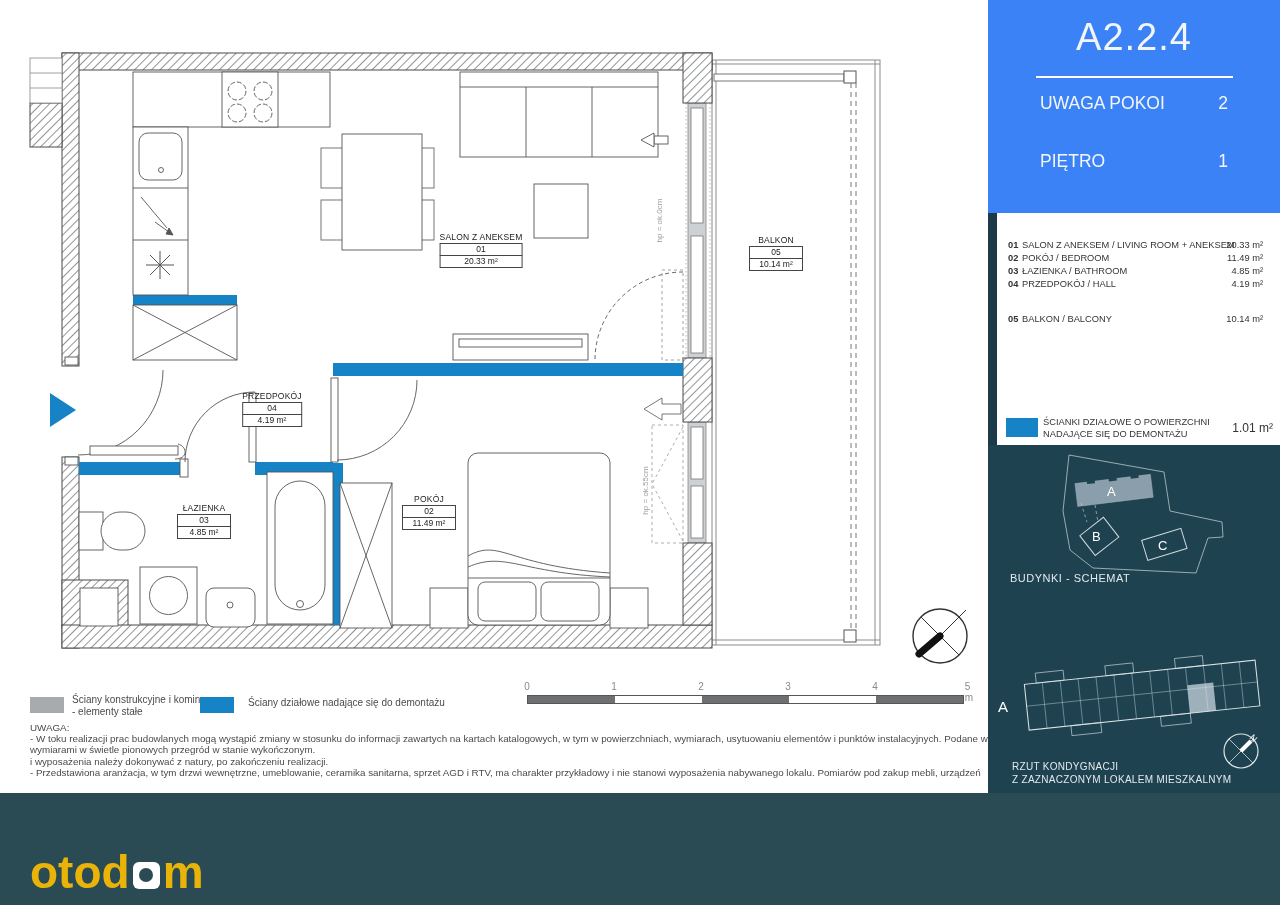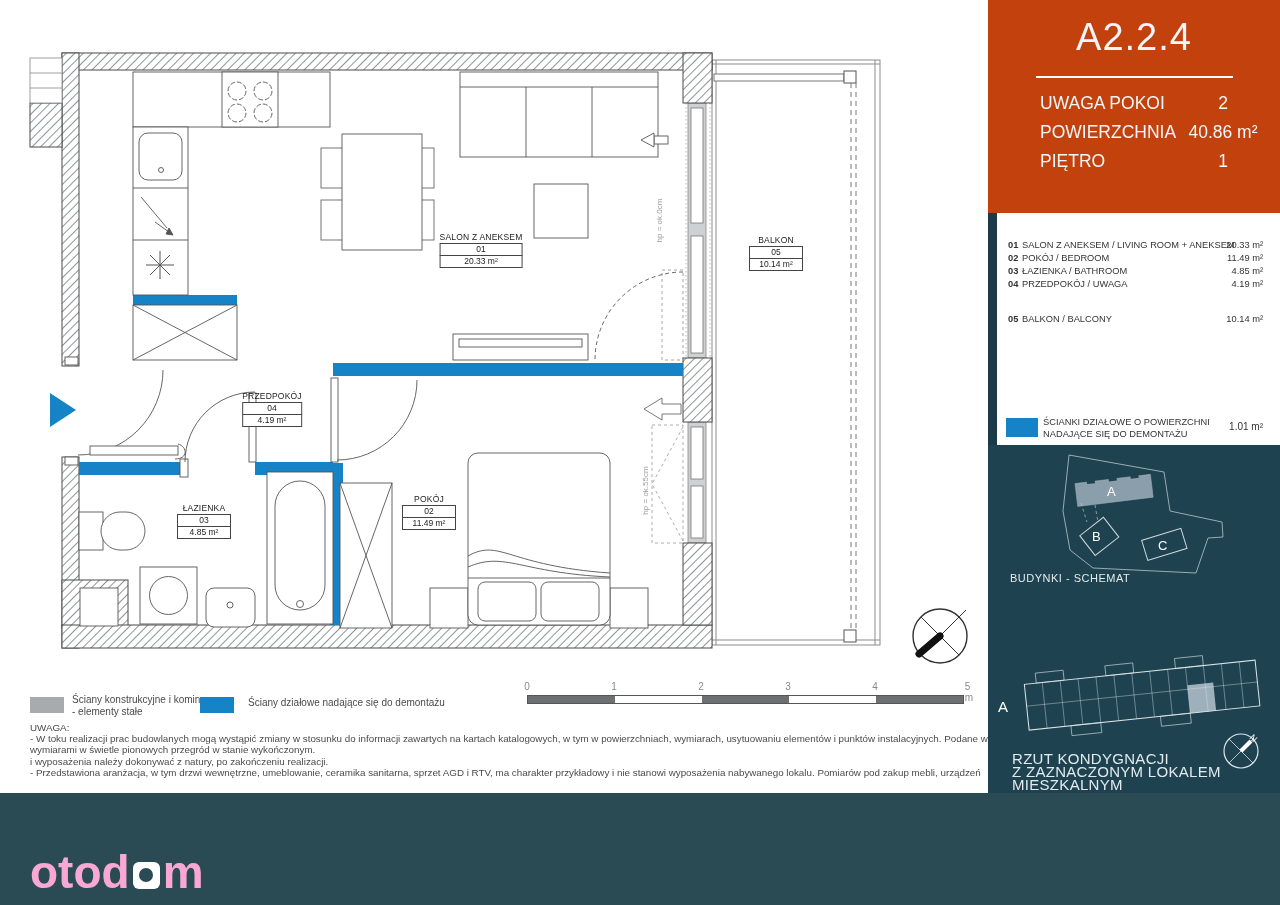--- a/index.html
+++ b/index.html
@@ -23,43 +23,43 @@
   #scalebar{position:absolute;left:527px;top:681px;width:450px;height:28px;}
   .sb-num{position:absolute;top:0;font-size:10px;color:#8a8a8a;transform:translateX(-50%);}
   #sb-bar{position:absolute;left:0;top:14px;width:435px;height:7px;border:1px solid #555;display:flex;}
   #sb-bar div{width:87px;height:7px;}
   .sb-dark{background:#6e6f71;} .sb-light{background:#ffffff;}
   
   #notes{position:absolute;left:30px;top:722px;width:950px;font-size:9.8px;
          color:#4a4a4a;line-height:11.2px;}
   
   .panel{position:absolute;left:988px;width:292px;}
-  #hdr{top:0;height:213px;background:#c2410c;color:#f2f6f8;}
+  #hdr{top:0;height:213px;background:#3b82f6;color:#f2f6f8;}
   #hdr .title{margin-top:16px;text-align:center;font-size:38px;letter-spacing:1px;font-weight:400;}
   #hdr .rule{position:absolute;left:48px;top:76px;width:197px;height:2px;background:#fff;}
   .stat{position:absolute;left:52px;right:18px;height:22px;font-size:17.5px;font-weight:400;}
   .stat .sl{position:absolute;left:0;top:0;}
   .stat .sv{position:absolute;left:130px;width:106px;text-align:center;top:0;}
   #rooms-legend{top:213px;height:232px;background:#fff;color:#333;}
   #rooms-legend .bar{position:absolute;left:0;top:0;width:9px;height:232px;background:#1d3a48;}
   .rrow{position:absolute;left:20px;right:17px;height:13px;font-size:9.3px;white-space:nowrap;}
   .rrow .n{position:absolute;left:0;font-weight:bold;}
   .rrow .t{position:absolute;left:14px;}
   .rrow .a{position:absolute;right:0;text-align:right;}
   #part-swatch{position:absolute;left:18px;top:205px;width:32px;height:19px;}
   #part-note{position:absolute;left:55px;top:204px;font-size:9.3px;line-height:11.5px;white-space:pre-line;color:#333;}
-  #part-area{position:absolute;right:17px;top:208px;font-size:10px;color:#333;margin-left:44px;}
+  #part-area{position:absolute;right:7px;top:208px;font-size:12px;color:#333;margin-left:44px;}
   #schemat{top:445px;height:191px;background:#1f4250;}
   #schemat .cap{position:absolute;left:22px;top:127px;font-size:11px;letter-spacing:.5px;color:#e2eaee;}
   #rzut{top:636px;height:157px;background:#1f4250;}
-  #rzut .cap{position:absolute;left:24px;top:116px;font-size:15px;line-height:13px;
+  #rzut .cap{position:absolute;left:24px;top:124px;font-size:10px;line-height:13px;
              letter-spacing:.3px;color:#e2eaee;white-space:pre-line;}
   
   #footer{position:absolute;left:0;top:793px;width:1280px;height:112px;background:#2a4a54;}
-  #logo{position:absolute;left:30px;top:52px;display:flex;align-items:center;color:#f9a8d4;
+  #logo{position:absolute;left:30px;top:52px;display:flex;align-items:center;color:#eab308;
         font-size:46px;font-weight:bold;letter-spacing:0;}
   #logo .sq{display:inline-block;width:27px;height:27px;background:#fff;border-radius:6px;
             margin:6px 3px 0 3px;position:relative;}
   #logo .sq i{position:absolute;left:6.5px;top:6.5px;width:14px;height:14px;border-radius:50%;
               background:#2a4a54;}
 </style>
 </head>
 <body>
 
 <div id="stage">
@@ -289,24 +289,20 @@
     </div>
   </div>
 
   <div id="hdr" class="panel">
     <div class="title">A2.2.4</div>
     <div class="rule"></div>
     <div class="stat" style="top:93px;">
       <span class="sl">UWAGA POKOI</span>
       <span class="sv">2</span>
     </div>
-    <div class="stat" style="top:122px;">
-      <span class="sl">POWIERZCHNIA</span>
-      <span class="sv">40.86 m²</span>
-    </div>
     <div class="stat" style="top:151px;">
       <span class="sl">PIĘTRO</span>
       <span class="sv">1</span>
     </div>
   </div>
 
   <div id="rooms-legend" class="panel">
     <div class="bar"></div>
     <div class="rrow" style="top:27px;">
       <span class="n">01</span>
@@ -318,21 +314,21 @@
       <span class="t">POKÓJ / BEDROOM</span>
       <span class="a">11.49 m²</span>
     </div>
     <div class="rrow" style="top:53px;">
       <span class="n">03</span>
       <span class="t">ŁAZIENKA / BATHROOM</span>
       <span class="a">4.85 m²</span>
     </div>
     <div class="rrow" style="top:66px;">
       <span class="n">04</span>
-      <span class="t">PRZEDPOKÓJ / UWAGA</span>
+      <span class="t">PRZEDPOKÓJ / HALL</span>
       <span class="a">4.19 m²</span>
     </div>
     <div class="rrow" style="top:101px;">
       <span class="n">05</span>
       <span class="t">BALKON / BALCONY</span>
       <span class="a">10.14 m²</span>
     </div>
     <div id="part-swatch" style="background:#1583c5;"></div>
     <div id="part-note">ŚCIANKI DZIAŁOWE O POWIERZCHNI
 NADAJĄCE SIĘ DO DEMONTAŻU</div>

